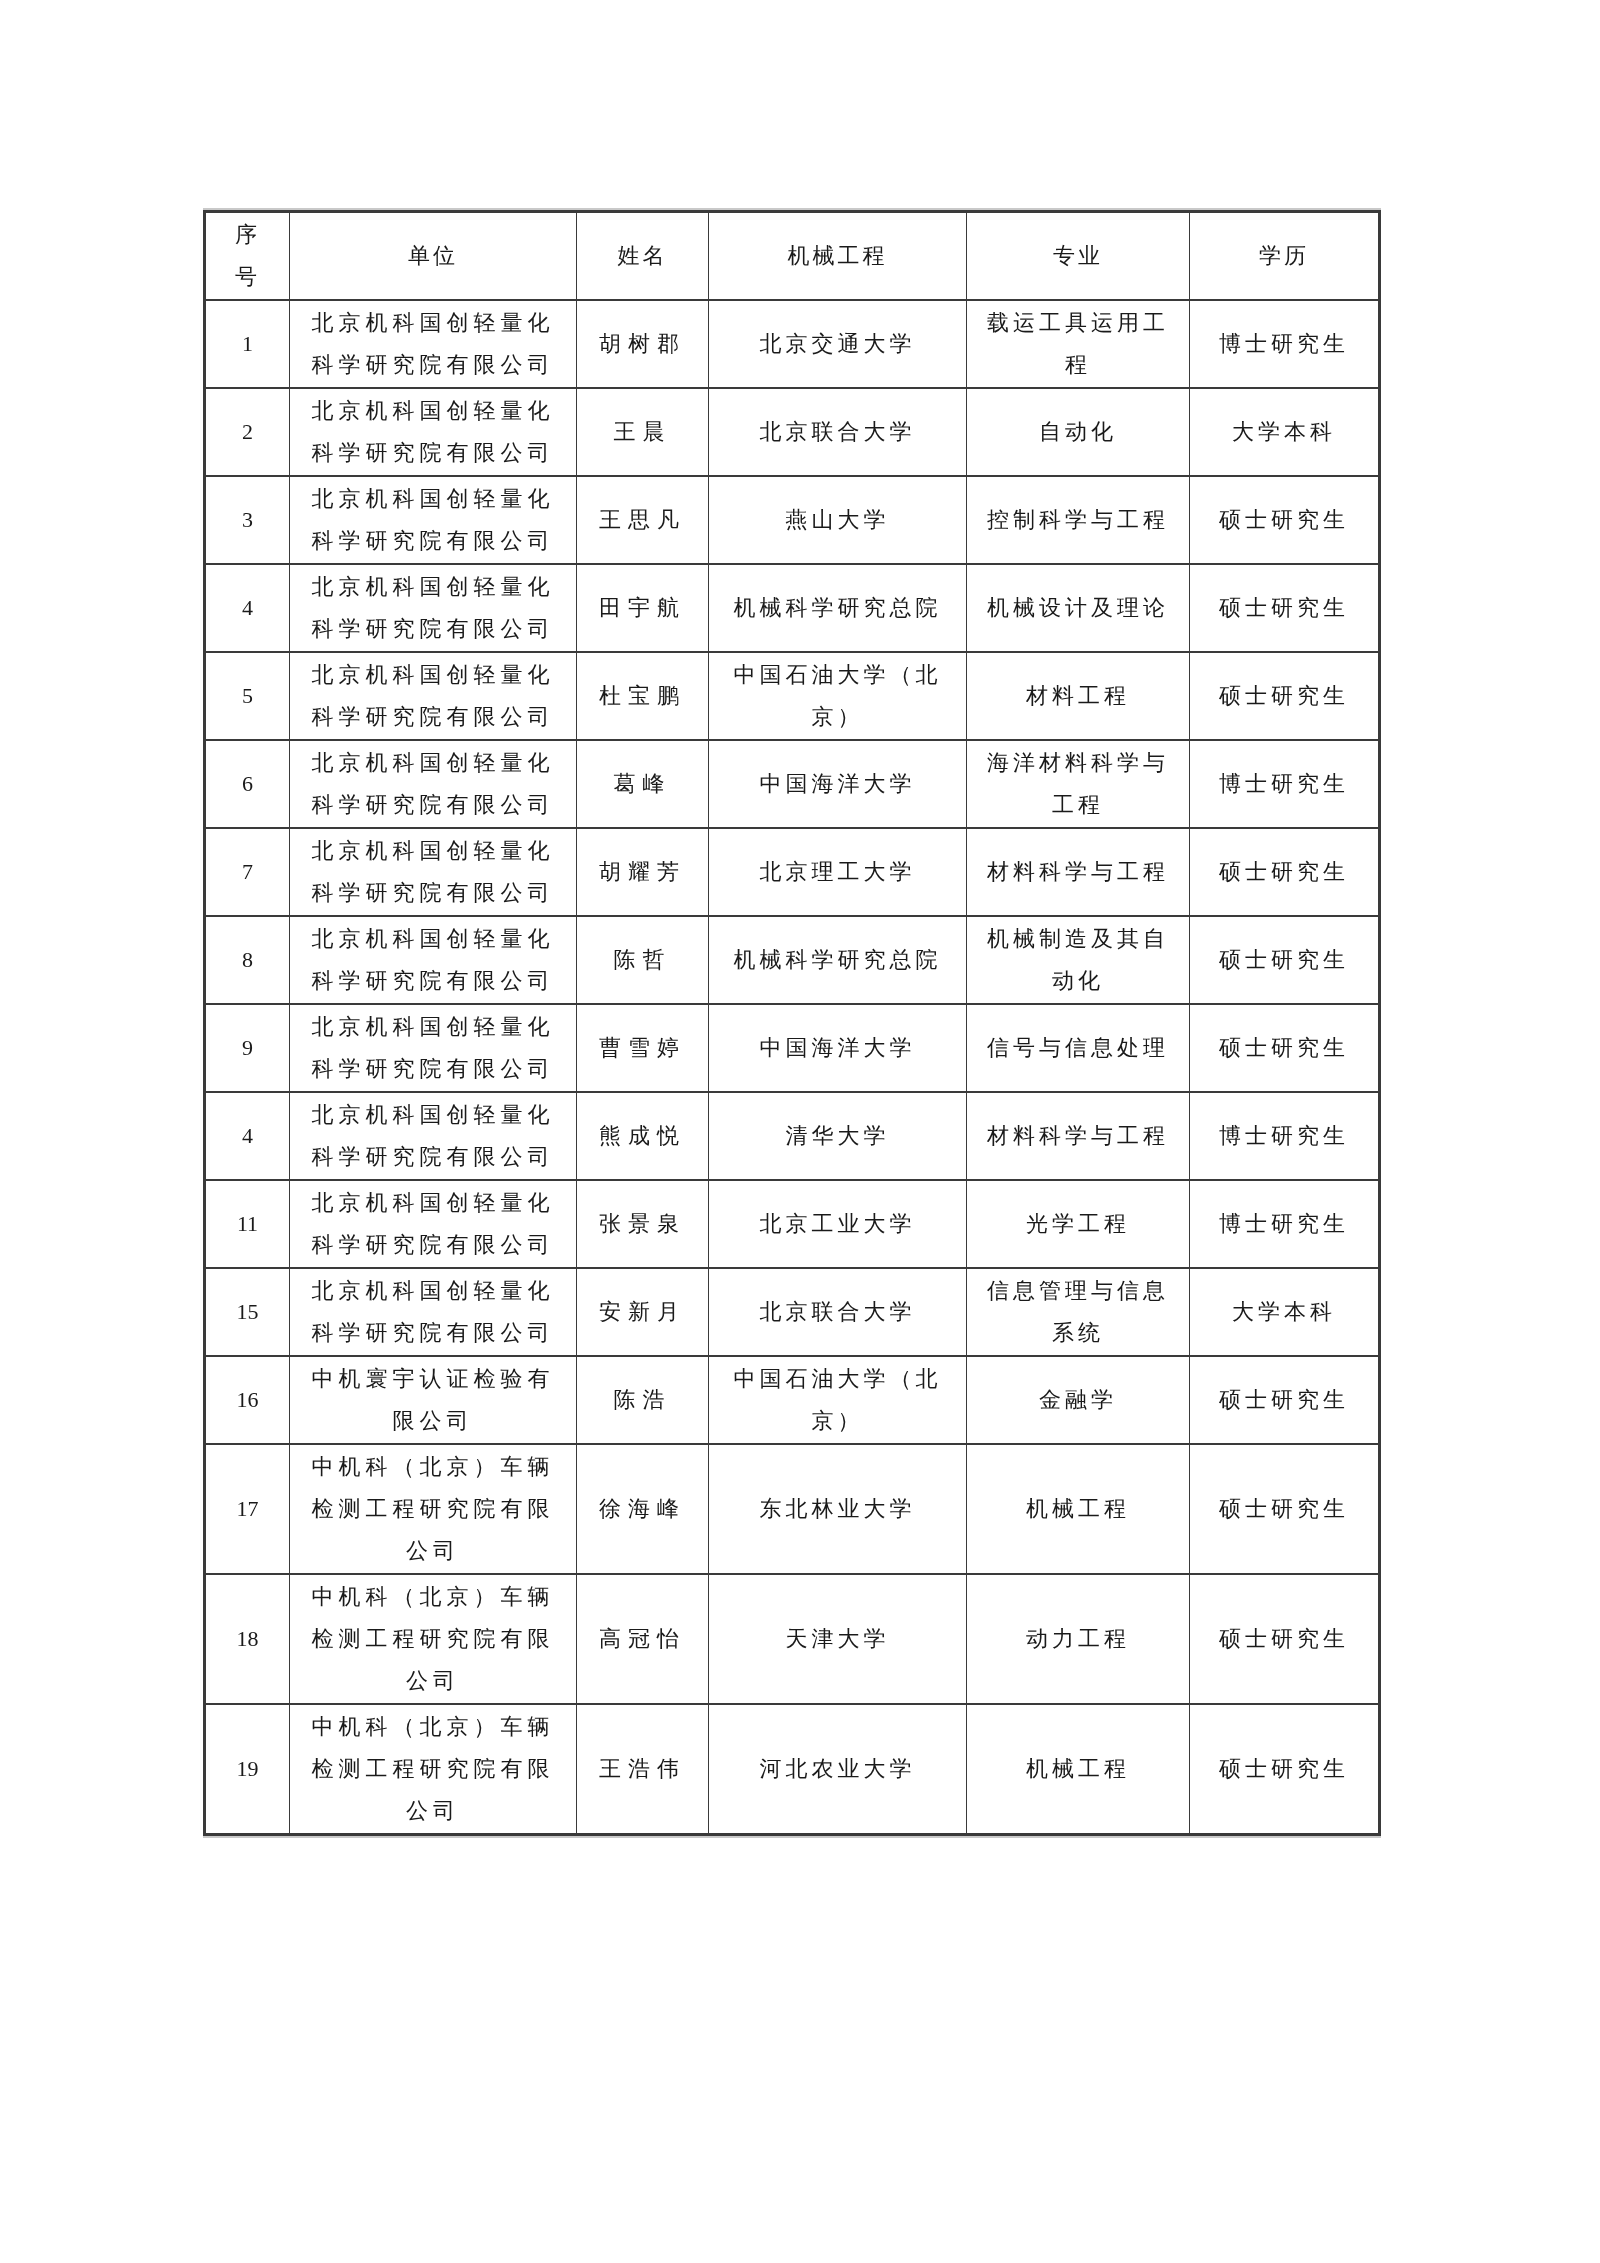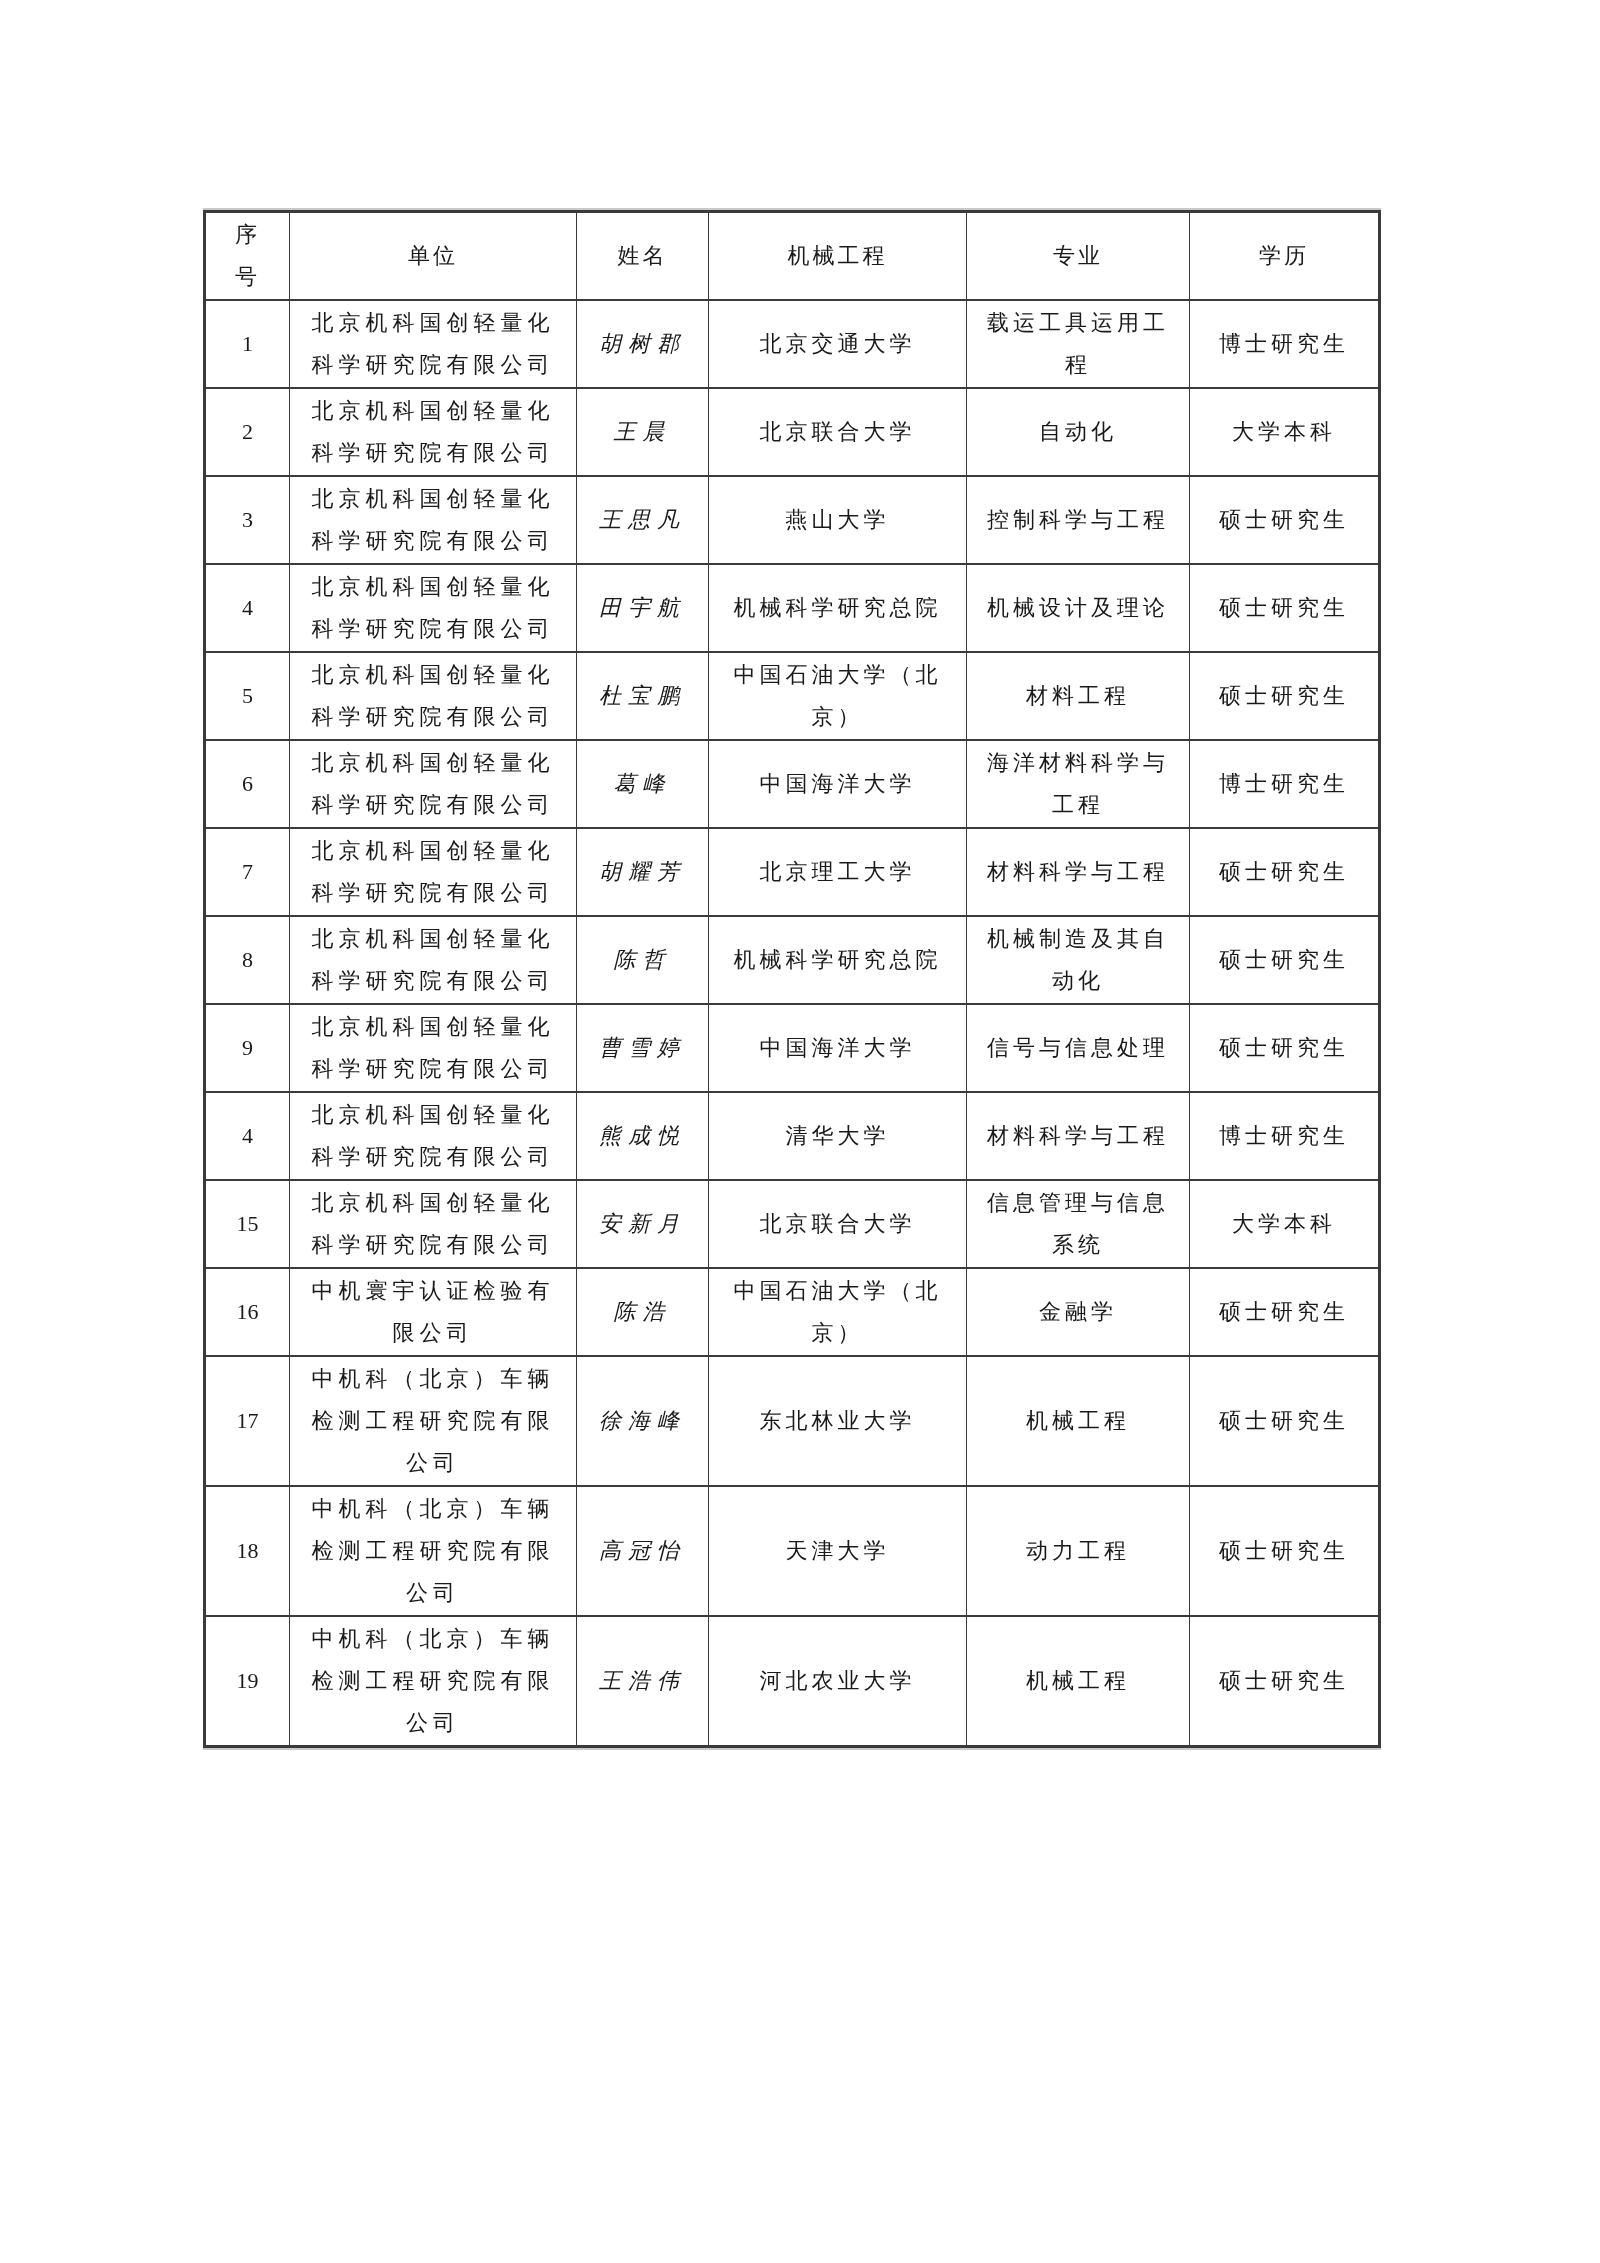--- a/index.html
+++ b/index.html
@@ -34,21 +34,21 @@
     font-weight: normal;
     font-size: 22px;
     line-height: 42px;
     white-space: pre-line;
     padding: 1px 4px;
     overflow: hidden;
   }
   thead th { height: 84px; letter-spacing: 3px; }
   tbody td { height: 83px; letter-spacing: 4px; }
   td.c-unit { letter-spacing: 5px; }
-  td.c-name { letter-spacing: 7px; font-style: italic; }
+  td.c-name { letter-spacing: 7px; }
   td.c-no   { letter-spacing: 0; }
 </style>
 </head>
 <body>
 
 <div class="page">
   <table class="roster">
     <colgroup>
       <col style="width:85px">
       <col style="width:287px">
@@ -157,20 +157,29 @@
         <tr>
       <td class="c-no">4</td>
       <td class="c-unit">北京机科国创轻量化
 科学研究院有限公司</td>
       <td class="c-name">熊成悦</td>
       <td class="c-school">清华大学</td>
       <td class="c-major">材料科学与工程</td>
       <td class="c-degree">博士研究生</td>
     </tr>
         <tr>
+      <td class="c-no">11</td>
+      <td class="c-unit">北京机科国创轻量化
+科学研究院有限公司</td>
+      <td class="c-name">张景泉</td>
+      <td class="c-school">北京工业大学</td>
+      <td class="c-major">光学工程</td>
+      <td class="c-degree">博士研究生</td>
+    </tr>
+        <tr>
       <td class="c-no">15</td>
       <td class="c-unit">北京机科国创轻量化
 科学研究院有限公司</td>
       <td class="c-name">安新月</td>
       <td class="c-school">北京联合大学</td>
       <td class="c-major">信息管理与信息
 系统</td>
       <td class="c-degree">大学本科</td>
     </tr>
         <tr>

